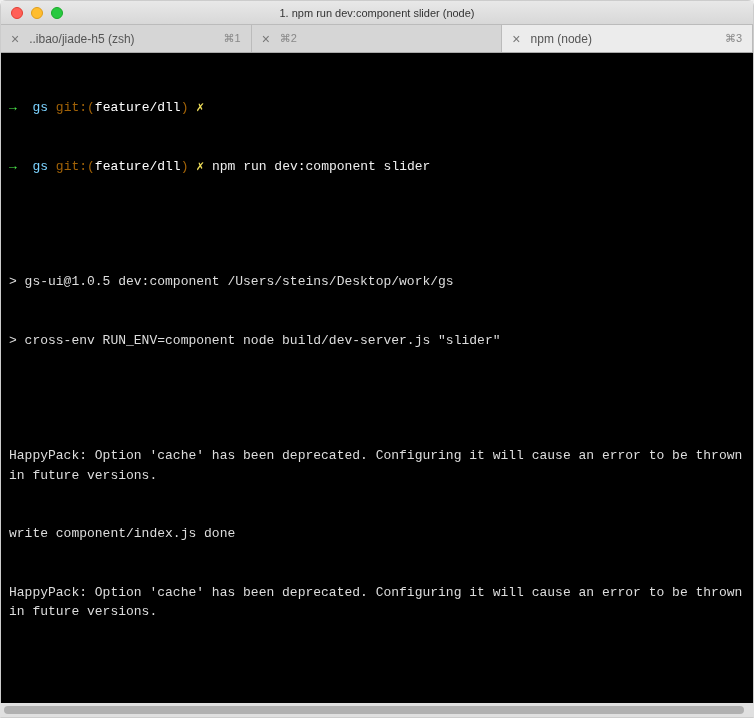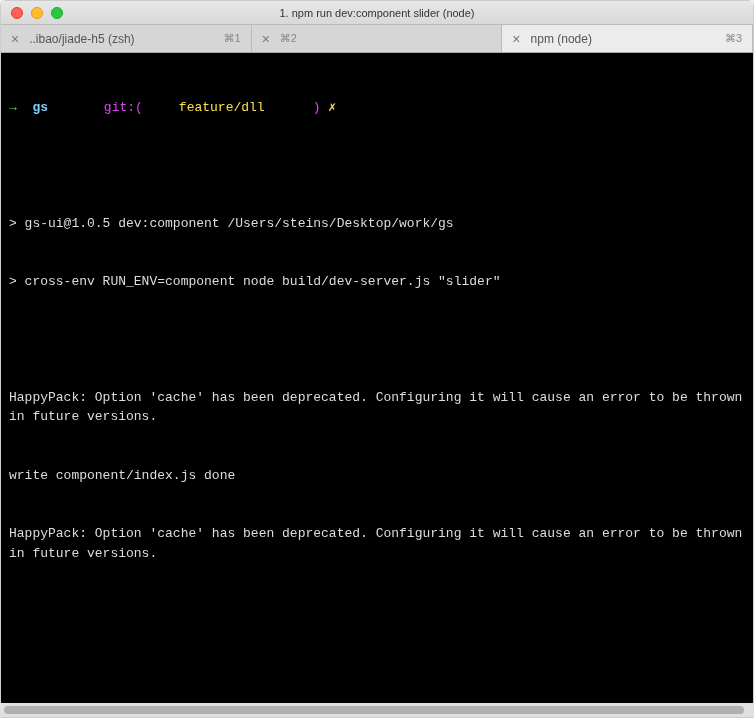--- a/index.html
+++ b/index.html
@@ -84,23 +84,23 @@
       background: #000;
       color: #ddd;
       padding: 6px 8px;
       overflow: hidden;
       line-height: 1.5;
       white-space: pre-wrap;
       position: relative;
     }
     .prompt-line { display: block; }
     .arrow { color: #4ef04e; font-weight: bold; }
-    .cyan { color: #7cd3ff; font-weight: bold; }
-    .git { color: #d946ef; margin-left: 48px; }
-    .branch { color: #fde047; margin-left: 36px; }
+    .cyan { color: #7cd3ff; font-weight: normal; }
+    .git { color: #a16207; }
+    .branch { color: #ffffff; }
     .yellow { color: #f1e05a; font-weight: bold; }
     .cmd { color: #eee; }
     .grey { color: #ddd; }
     .spacer { height: 18px; }
     .scrollbar {
       position: absolute;
       bottom: 1px;
       left: 0;
       right: 0;
       height: 14px;
@@ -141,20 +141,21 @@
     </div>
     <div class="tab active">
       <span class="close">×</span>
       <span class="label">npm (node)</span>
       <span class="shortcut">⌘3</span>
     </div>
   </div>
 
   <div class="terminal">
     <span class="prompt-line"><span class="arrow">→</span>  <span class="cyan">gs</span> <span class="git">git:(</span><span class="branch">feature/dll</span><span class="git">)</span> <span class="yellow">✗</span></span>
+    <span class="prompt-line"><span class="arrow">→</span>  <span class="cyan">gs</span> <span class="git">git:(</span><span class="branch">feature/dll</span><span class="git">)</span> <span class="yellow">✗</span> <span class="cmd">npm run dev:component slider</span></span>
     <div class="spacer"></div>
     <div class="grey">&gt; gs-ui@1.0.5 dev:component /Users/steins/Desktop/work/gs</div>
     <div class="grey">&gt; cross-env RUN_ENV=component node build/dev-server.js "slider"</div>
     <div class="spacer"></div>
     <div class="grey">HappyPack: Option 'cache' has been deprecated. Configuring it will cause an error to be thrown in future versions.</div>
     <div class="grey">write component/index.js done</div>
     <div class="grey">HappyPack: Option 'cache' has been deprecated. Configuring it will cause an error to be thrown in future versions.</div>
     
     
     

